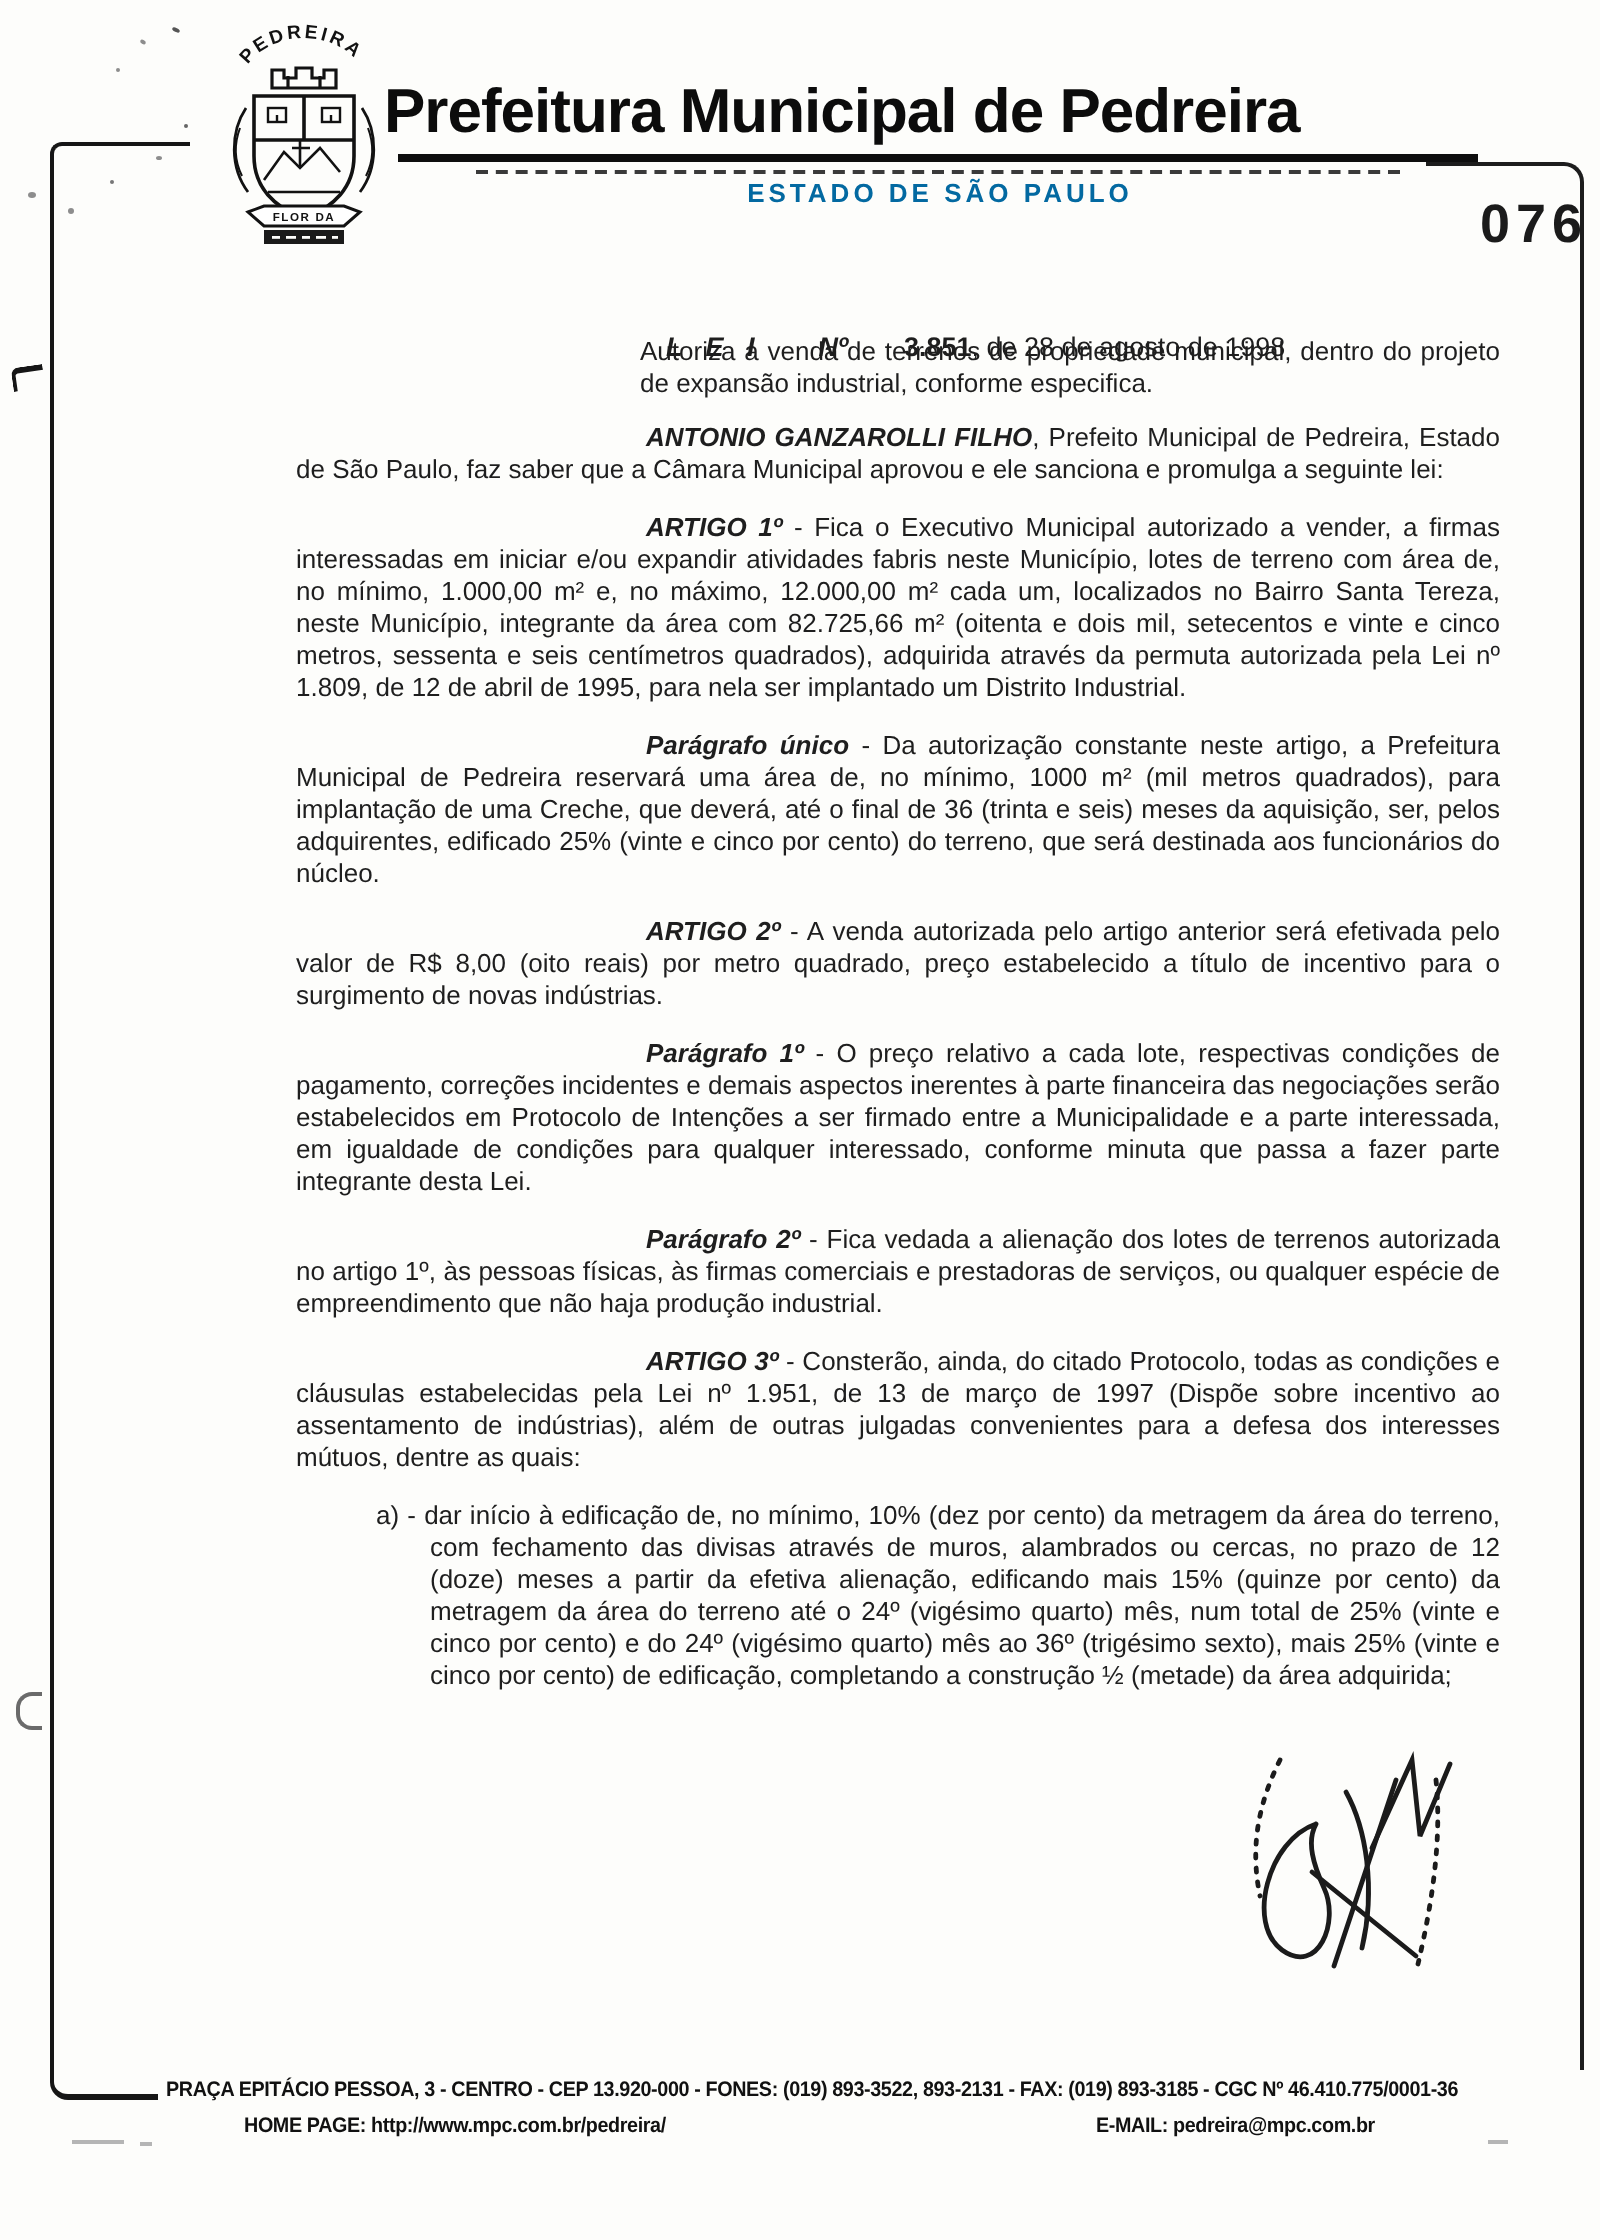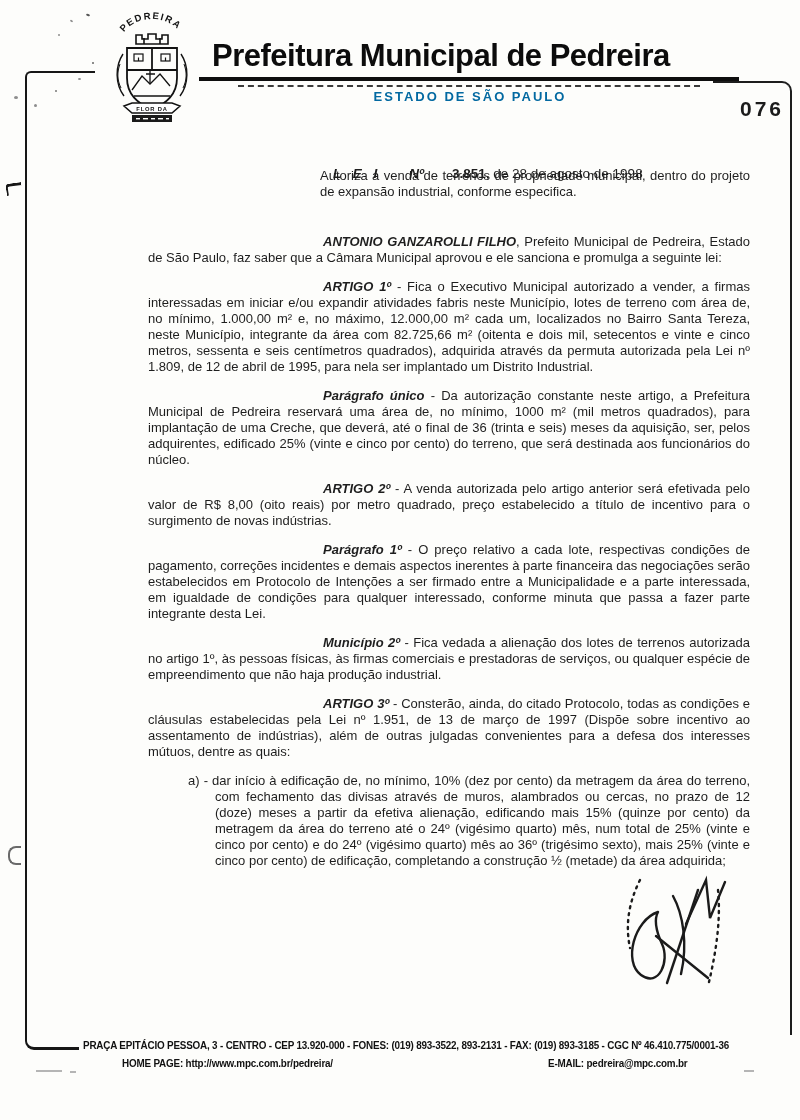--- a/index.html
+++ b/index.html
@@ -21,50 +21,50 @@
     border-bottom-left-radius:9px;
   }
   .border-right{
     position:absolute;left:713px;top:81px;width:77px;height:952px;
     border-right:2px solid #1d1d1d;border-top:2px solid #1d1d1d;
     border-top-right-radius:10px;
   }
   
   .crest{position:absolute;left:110px;top:12px;}
   .title{
-    position:absolute;left:212px;top:38px;width:545px;
+    position:absolute;left:192px;top:38px;width:545px;
     font-size:31px;font-weight:bold;letter-spacing:-0.5px;color:#0c0c0c;
     white-space:nowrap;
   }
   .title-rule{position:absolute;left:199px;top:77px;width:540px;height:4px;background:#0e0e0e;}
   .title-rule2{position:absolute;left:238px;top:85px;width:462px;height:0;border-top:2px dashed #3a3a3a;}
   .subtitle{
     position:absolute;left:200px;top:89px;width:540px;text-align:center;
     font-size:13px;letter-spacing:2px;color:#0369a1;font-weight:bold;
   }
   .pagenum{
     position:absolute;left:740px;top:97px;
-    font-size:21px;font-weight:bold;letter-spacing:3px;color:#1b1b1b;
+    font-size:27px;font-weight:bold;letter-spacing:3px;color:#1b1b1b;
   }
   .law-line{
     position:absolute;left:333px;top:128px;display:flex;align-items:baseline;
     font-size:13.5px;
   }
   .law-lei{font-weight:bold;font-style:italic;letter-spacing:4px;}
   .law-no{font-weight:bold;font-style:italic;margin-left:28px;margin-top:38px;}
   .law-number{font-weight:bold;margin-left:28px;}
   .law-date{font-weight:normal;}
   
   .content{
     position:absolute;left:148px;top:168px;width:602px;
     font-size:13px;line-height:16px;text-align:justify;
   }
   .ementa{margin:0 0 0 172px;width:430px;box-sizing:border-box;}
   .par{margin:13px 0 0 0;text-indent:175px;}
-  .par.gap-lg{margin-top:34px;}
+  .par.gap-lg{margin-top:11px;}
   .ph{font-weight:bold;font-style:italic;}
   .item{
     margin:13px 0 12px 40px;width:562px;box-sizing:border-box;
     padding-left:27px;text-indent:-27px;
   }
   
   .signature{position:absolute;left:612px;top:862px;}
   
   .footer-line1{
     position:absolute;left:83px;top:1039px;width:700px;
@@ -186,21 +186,21 @@
     <p class="par gap-lg"><span class="ph">ANTONIO GANZAROLLI FILHO</span><span>, Prefeito Municipal de Pedreira, Estado de São Paulo, faz saber que a Câmara Municipal aprovou e ele sanciona e promulga a seguinte lei:</span></p>
 
     <p class="par"><span class="ph">ARTIGO 1º</span><span> - Fica o Executivo Municipal autorizado a vender, a firmas interessadas em iniciar e/ou expandir atividades fabris neste Município, lotes de terreno com área de, no mínimo, 1.000,00 m² e, no máximo, 12.000,00 m² cada um, localizados no Bairro Santa Tereza, neste Município, integrante da área com 82.725,66 m² (oitenta e dois mil, setecentos e vinte e cinco metros, sessenta e seis centímetros quadrados), adquirida através da permuta autorizada pela Lei nº 1.809, de 12 de abril de 1995, para nela ser implantado um Distrito Industrial.</span></p>
 
     <p class="par"><span class="ph">Parágrafo único</span><span> - Da autorização constante neste artigo, a Prefeitura Municipal de Pedreira reservará uma área de, no mínimo, 1000 m² (mil metros quadrados), para implantação de uma Creche, que deverá, até o final de 36 (trinta e seis) meses da aquisição, ser, pelos adquirentes, edificado 25% (vinte e cinco por cento) do terreno, que será destinada aos funcionários do núcleo.</span></p>
 
     <p class="par"><span class="ph">ARTIGO 2º</span><span> - A venda autorizada pelo artigo anterior será efetivada pelo valor de R$ 8,00 (oito reais) por metro quadrado, preço estabelecido a título de incentivo para o surgimento de novas indústrias.</span></p>
 
     <p class="par"><span class="ph">Parágrafo 1º</span><span> - O preço relativo a cada lote, respectivas condições de pagamento, correções incidentes e demais aspectos inerentes à parte financeira das negociações serão estabelecidos em Protocolo de Intenções a ser firmado entre a Municipalidade e a parte interessada, em igualdade de condições para qualquer interessado, conforme minuta que passa a fazer parte integrante desta Lei.</span></p>
 
-    <p class="par"><span class="ph">Município 2º</span><span> - Fica vedada a alienação dos lotes de terrenos autorizada no artigo 1º, às pessoas físicas, às firmas comerciais e prestadoras de serviços, ou qualquer espécie de empreendimento que não haja produção industrial.</span></p>
+    <p class="par"><span class="ph">Parágrafo 2º</span><span> - Fica vedada a alienação dos lotes de terrenos autorizada no artigo 1º, às pessoas físicas, às firmas comerciais e prestadoras de serviços, ou qualquer espécie de empreendimento que não haja produção industrial.</span></p>
 
     <p class="par"><span class="ph">ARTIGO 3º</span><span> - Consterão, ainda, do citado Protocolo, todas as condições e cláusulas estabelecidas pela Lei nº 1.951, de 13 de março de 1997 (Dispõe sobre incentivo ao assentamento de indústrias), além de outras julgadas convenientes para a defesa dos interesses mútuos, dentre as quais:</span></p>
 
     <p class="item"><span>a) - </span><span>dar início à edificação de, no mínimo, 10% (dez por cento) da metragem da área do terreno, com fechamento das divisas através de muros, alambrados ou cercas, no prazo de 12 (doze) meses a partir da efetiva alienação, edificando mais 15% (quinze por cento) da metragem da área do terreno até o 24º (vigésimo quarto) mês, num total de 25% (vinte e cinco por cento) e do 24º (vigésimo quarto) mês ao 36º (trigésimo sexto), mais 25% (vinte e cinco por cento) de edificação, completando a construção ½ (metade) da área adquirida;</span></p>
 
   </div>
 
   <div class="signature">
     <svg width="130" height="150" viewBox="0 0 130 150">
       <g stroke="#1b1b1b" stroke-width="2.4" fill="none" stroke-linecap="round">

